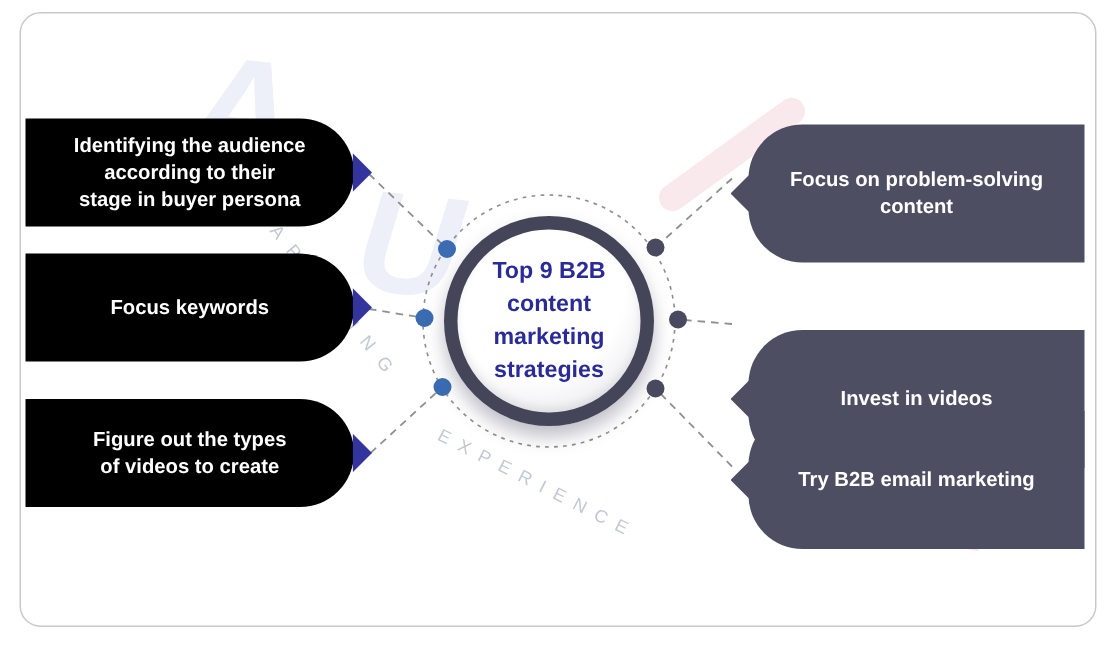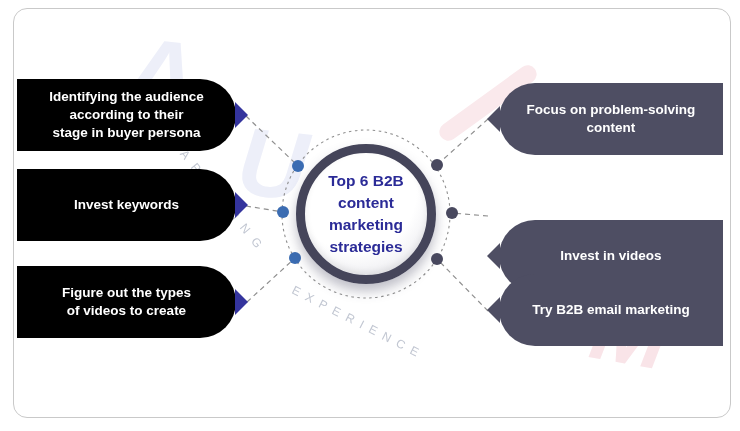--- a/index.html
+++ b/index.html
@@ -32,21 +32,21 @@
   .wm-arc-right{left:296px;top:283px;letter-spacing:7px;transform:rotate(27deg);transform-origin:0 0;}
   
   svg.connectors{position:absolute;left:0;top:0;z-index:2;pointer-events:none;}
   
   .box{
     position:absolute;z-index:3;display:flex;align-items:center;justify-content:center;
     color:#ffffff;font-weight:bold;font-size:13.5px;line-height:1.32;text-align:center;
     white-space:pre-line;box-sizing:border-box;padding:4px 14px;
   }
   .box-left{left:17px;width:219px;height:72px;background:#000000;border-radius:0 36px 36px 0;}
-  .box-right{left:499px;width:224px;height:72px;background:#4e4e63;border-radius:36px 0 0 36px;}
+  .box-right{left:499px;width:224px;height:92px;background:#4e4e63;border-radius:36px 0 0 36px;}
   .tip{position:absolute;top:50%;transform:translateY(-50%);width:13px;height:26px;}
   .box-left .tip{right:-12px;background:#34349d;clip-path:polygon(0 0,100% 50%,0 100%);}
   .box-right .tip{left:-12px;background:#4e4e63;clip-path:polygon(100% 0,0 50%,100% 100%);}
   #lb1{top:79px;} #lb2{top:169px;} #lb3{top:266px;}
   #rb1{top:83px;} #rb2{top:180px;margin-top:40px;} #rb3{top:274px;}
   
   .ring{
     position:absolute;left:296px;top:144px;width:140px;height:140px;z-index:3;
     box-sizing:border-box;border:9px solid #45455a;border-radius:50%;
     background:radial-gradient(circle at 42% 32%, #ffffff 55%, #ececf0 82%, #d6d6dd 100%);
@@ -86,21 +86,21 @@
   <circle cx="437" cy="259" r="6" fill="#49495f"></circle>
 </svg>
 
 <div class="box box-left" id="lb1">
   <span>Identifying the audience
 according to their
 stage in buyer persona</span>
   <span class="tip"></span>
 </div>
 <div class="box box-left" id="lb2">
-  <span>Invest keywords</span>
+  <span>Focus keywords</span>
   <span class="tip"></span>
 </div>
 <div class="box box-left" id="lb3">
   <span>Figure out the types
 of videos to create</span>
   <span class="tip"></span>
 </div>
 
 <div class="box box-right" id="rb1">
   <span>Focus on problem-solving
@@ -110,17 +110,17 @@
 <div class="box box-right" id="rb2">
   <span>Invest in videos</span>
   <span class="tip"></span>
 </div>
 <div class="box box-right" id="rb3">
   <span>Try B2B email marketing</span>
   <span class="tip"></span>
 </div>
 
 <div class="ring">
-  <div class="center-title">Top 6 B2B
+  <div class="center-title">Top 9 B2B
 content
 marketing
 strategies</div>
 </div>
 
 </body></html>

